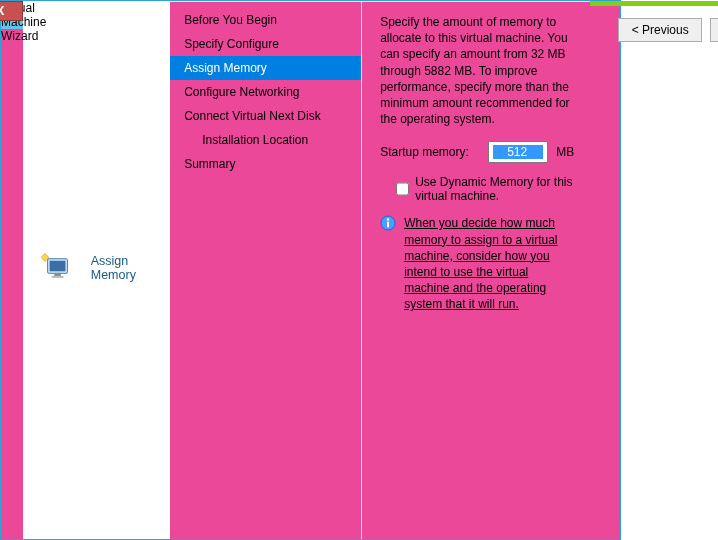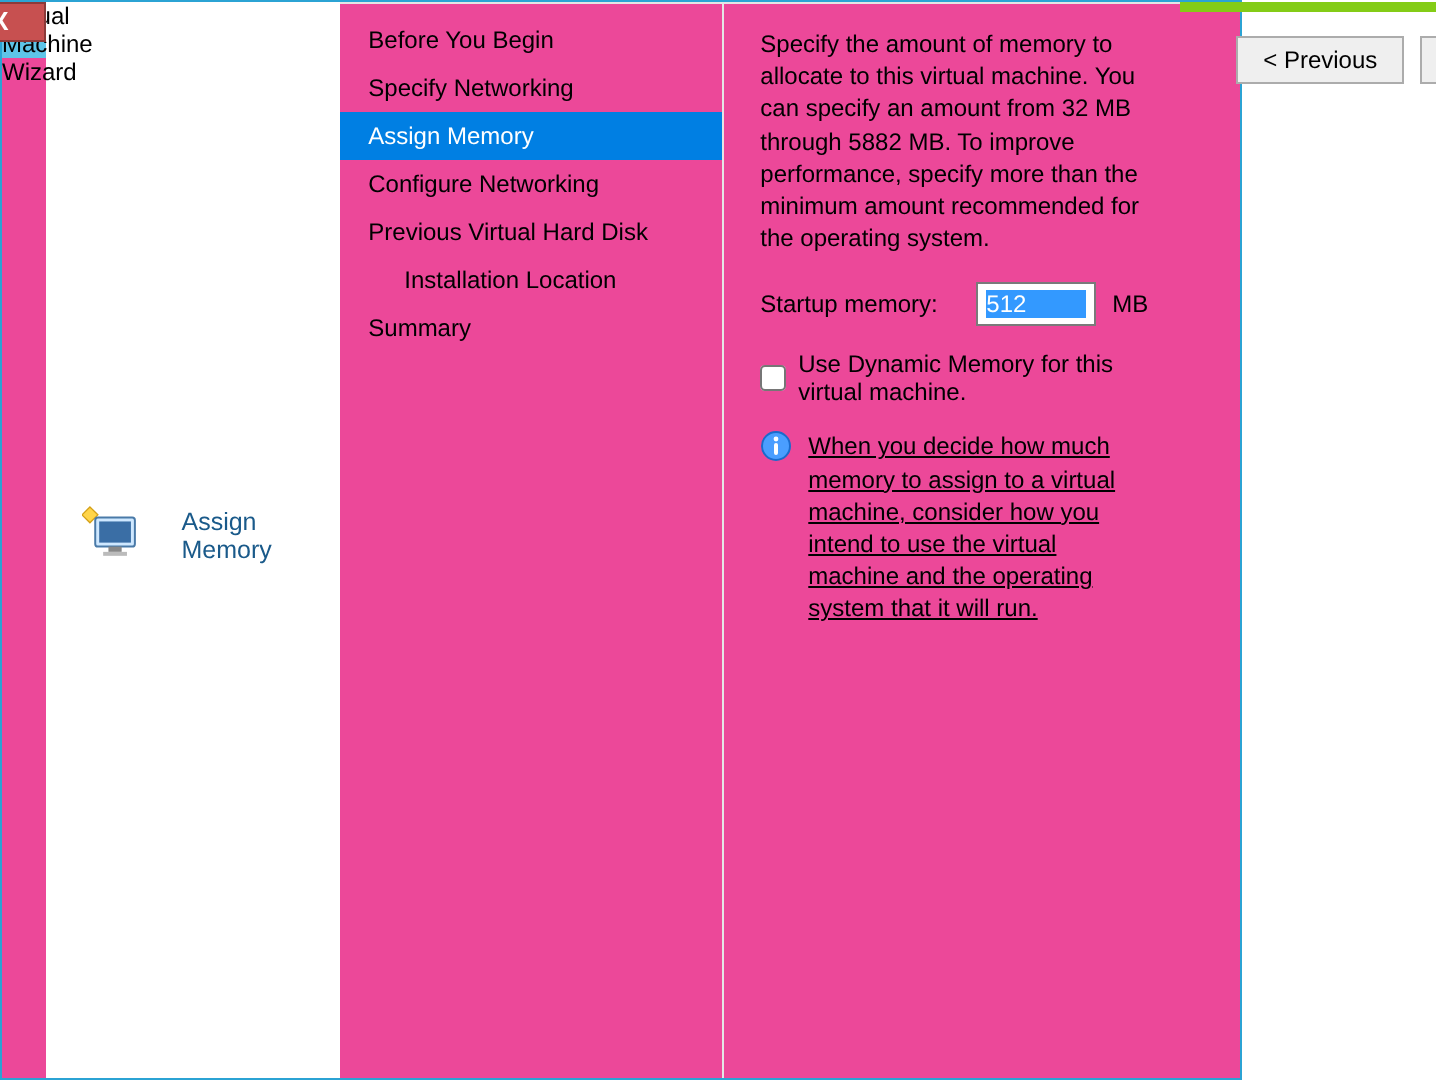--- a/index.html
+++ b/index.html
@@ -112,31 +112,32 @@
   align-items: center;
   border: 1px solid #7a7a7a;
   background: #fff;
   height: 22px;
   padding: 0 4px;
 }
 .input-wrap input {
   width: 50px;
   border: none;
   outline: none;
-  text-align: left;
+  text-align: center;
   font: inherit;
   background: #3399ff;
   color: #fff;
   padding-right: 2px;
 }
 .checkbox-row {
   display: flex;
   align-items: center;
   gap: 6px;
   margin-bottom: 12px;
+  margin-left: 16px;
 }
 .checkbox-row input[type=checkbox] {
   width: 14px; height: 14px;
 }
 .info-row {
   display: flex;
   align-items: flex-start;
   gap: 8px;
   text-decoration: underline;
 }
@@ -183,24 +184,24 @@
       <rect x="20" y="32" width="10" height="4" fill="#888"></rect>
       <rect x="16" y="36" width="18" height="3" fill="#bbb"></rect>
     </svg>
     <div class="header-title">Assign Memory</div>
   </div>
 
   <div class="body">
 
     <div class="sidebar" id="sidebar">
         <div class="step">Before You Begin</div>
-        <div class="step">Specify Networking</div>
+        <div class="step">Specify Configure</div>
         <div class="step active">Assign Memory</div>
         <div class="step">Configure Networking</div>
-        <div class="step">Previous Virtual Hard Disk</div>
+        <div class="step">Connect Virtual Next Disk</div>
         <div class="step indent">Installation Location</div>
         <div class="step">Summary</div>
       </div>
 
     <div class="main">
       <div class="desc">Specify the amount of memory to allocate to this virtual machine. You can specify an amount from 32 MB through 5882 MB. To improve performance, specify more than the minimum amount recommended for the operating system.</div>
 
       <div class="row">
         <label>Startup memory:</label>
         <span class="input-wrap">

